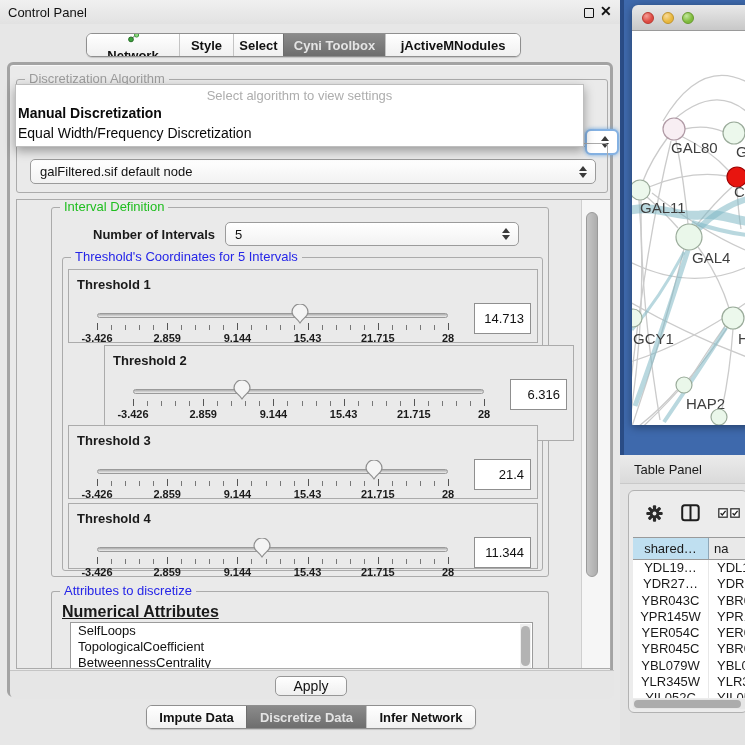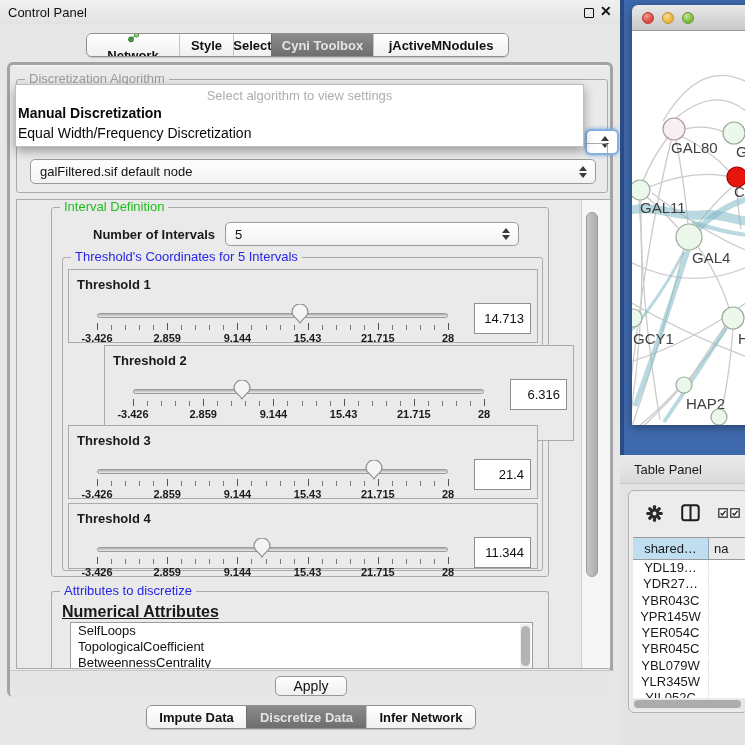--- a/index.html
+++ b/index.html
@@ -81,21 +81,21 @@
   #net-canvas { position:absolute; left:0; top:26px; width:120px; height:394px; background:#fff; overflow:hidden; }
 
   #tp-bar { position:absolute; left:0; top:455px; width:125px; height:29px; background:linear-gradient(#EBEBEB,#DADADA); border-bottom:1px solid #C9C9C9; }
   #tp-bar .t { position:absolute; left:14px; top:7px; font-size:13px; color:#1a1a1a; }
   #tp-panel { position:absolute; left:8px; top:490px; width:120px; height:223px; background:#ECECEC; border:1px solid #B2B2B2; border-radius:6px; }
   #tp-toolbar { position:absolute; left:0; top:0; width:117px; height:44px; }
   #tp-tablewrap { position:absolute; left:4px; top:46px; width:113px; height:161px; overflow:hidden; background:#fff; }
   #tp-header { display:flex; height:23px; border-top:1px solid #9A9A9A; border-bottom:1px solid #9A9A9A; font-size:13px; }
   #tp-header .c1 { width:76px; background:#BFDFF0; border-right:1px solid #8FA8B8; text-align:center; line-height:21px; }
   #tp-header .c2 { flex:1; background:#E9E9E9; padding-left:5px; line-height:21px; }
-  .tp-row { display:flex; height:16.3px; font-size:13px; background:#fff;flex-direction:column; }
+  .tp-row { display:flex; height:16.3px; font-size:13px; background:#fff; }
   .tp-row .c1 { width:76px; text-align:center; border-right:1px solid #E8E8E8; overflow:hidden; white-space:nowrap; }
   .tp-row .c2 { flex:1; padding-left:8px; overflow:hidden; white-space:nowrap; }
   #tp-hscroll { position:absolute; left:4px; top:208px; width:113px; height:10px; background:#E6E6E6; }
   #tp-hscroll .thumb { position:absolute; left:1px; top:1px; width:107px; height:8px; border-radius:4px; background:#ACACAC; }
 </style>
 </head>
 <body>
 
 <div id="left-col" class="abs">
 
@@ -114,21 +114,21 @@
             <circle cx="4" cy="3.4" r="2.4" fill="#6FCB5A" stroke="#2F8A2F"></circle>
             <circle cx="4" cy="12.4" r="2.4" fill="#3DA23D" stroke="#276E27"></circle>
             <circle cx="9.6" cy="8" r="2.1" fill="#8FD87E" stroke="#3F9A3F"></circle>
           </svg>
         </span>
         <span>Network</span>
       </span>
       <span class="seg" style="width: 54px;">
         <span>Style</span>
       </span>
-      <span class="seg" style="width: 38px;">
+      <span class="seg" style="width: 50px;">
         <span>Select</span>
       </span>
       <span class="seg sel" style="width: 102px;">
         <span>Cyni Toolbox</span>
       </span>
       <span class="seg" style="width: 135px;">
         <span>jActiveMNodules</span>
       </span>
     </div>
 

